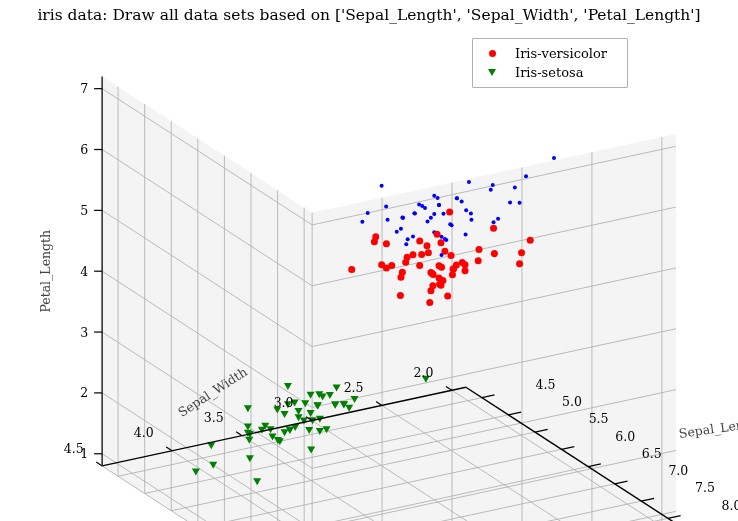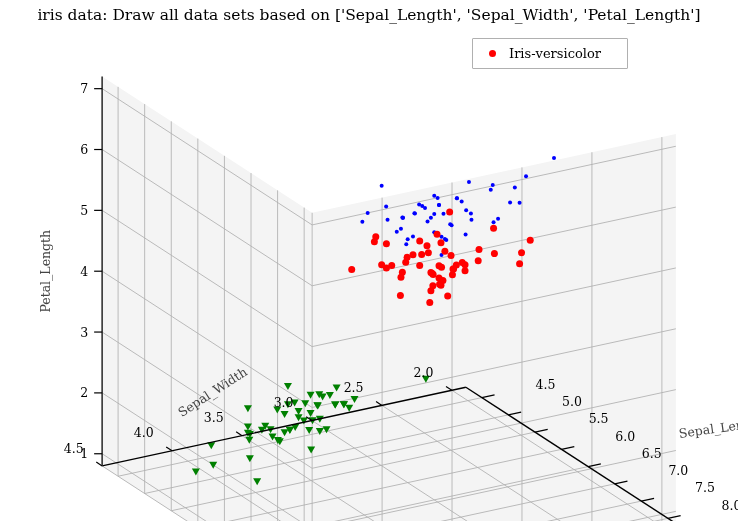--- a/index.html
+++ b/index.html
@@ -47,20 +47,21 @@
     box-sizing: border-box;
     border: 1px solid #b0b0b0;
     background: #ffffff;
     border-radius: 1px;
     padding: 5px 6px 5px 6px;
   }
   .legend-row {
     display: flex;
     align-items: center;
     height: 19px;
+    gap: 6px;
   }
   .legend-marker {
     width: 26px;
     display: flex;
     justify-content: center;
     align-items: center;
     flex: 0 0 26px;
   }
   .legend-label {
     font-family: "DejaVu Serif", "Liberation Serif", serif;
@@ -352,15 +353,21 @@
       <text x="50.13" y="271.21" class="axislabel" text-anchor="middle" transform="rotate(-90,50.13,271.21)">Petal_Length</text>
     </svg>
 
   <div id="legend">
       <div class="legend-row">
         <span class="legend-marker">
           <span class="dot-red" style="background: rgb(255, 0, 0);"></span>
         </span>
         <span class="legend-label">Iris-versicolor</span>
       </div>
+      <div class="legend-row">
+        <span class="legend-marker">
+          <span class="tri-green" style="border-top-color: rgb(0, 128, 0);"></span>
+        </span>
+        <span class="legend-label">Iris-setosa</span>
+      </div>
     </div>
 
 </div>
 
 </body></html>

